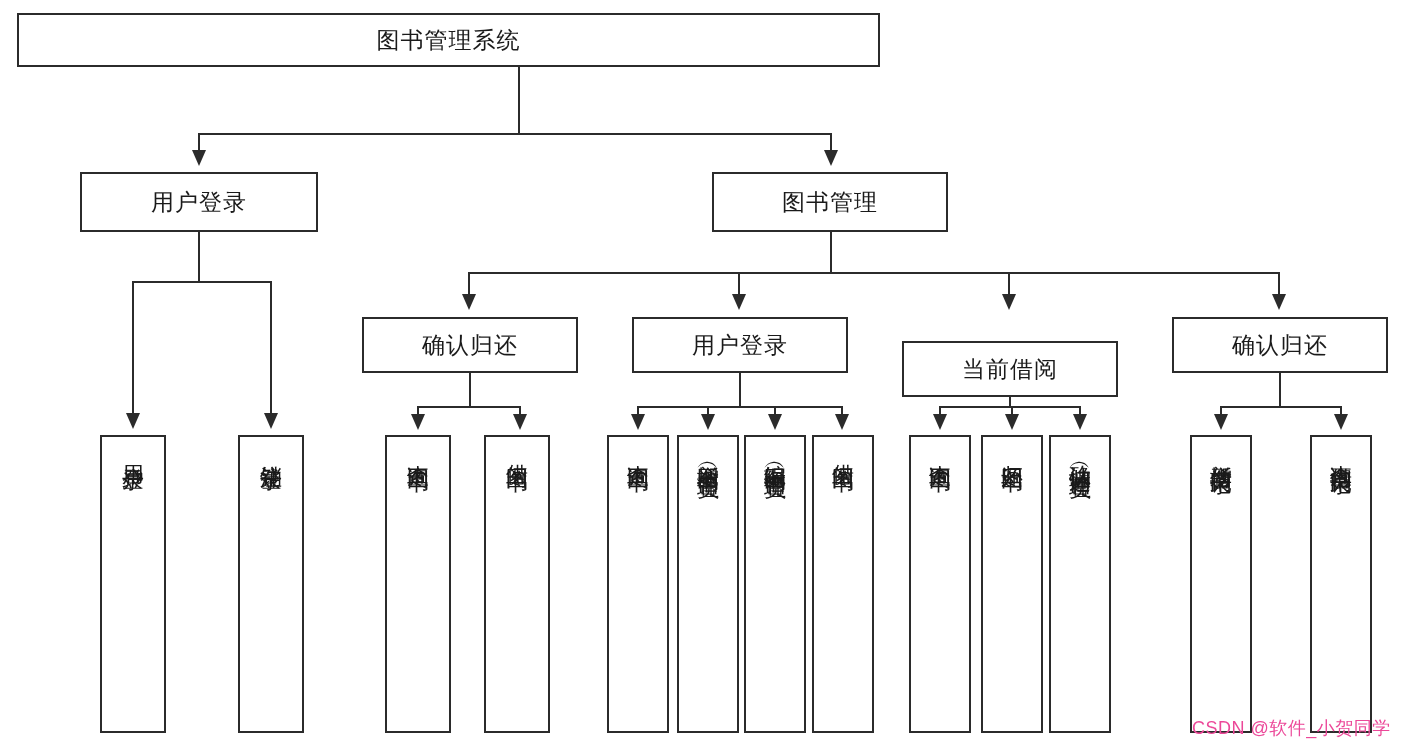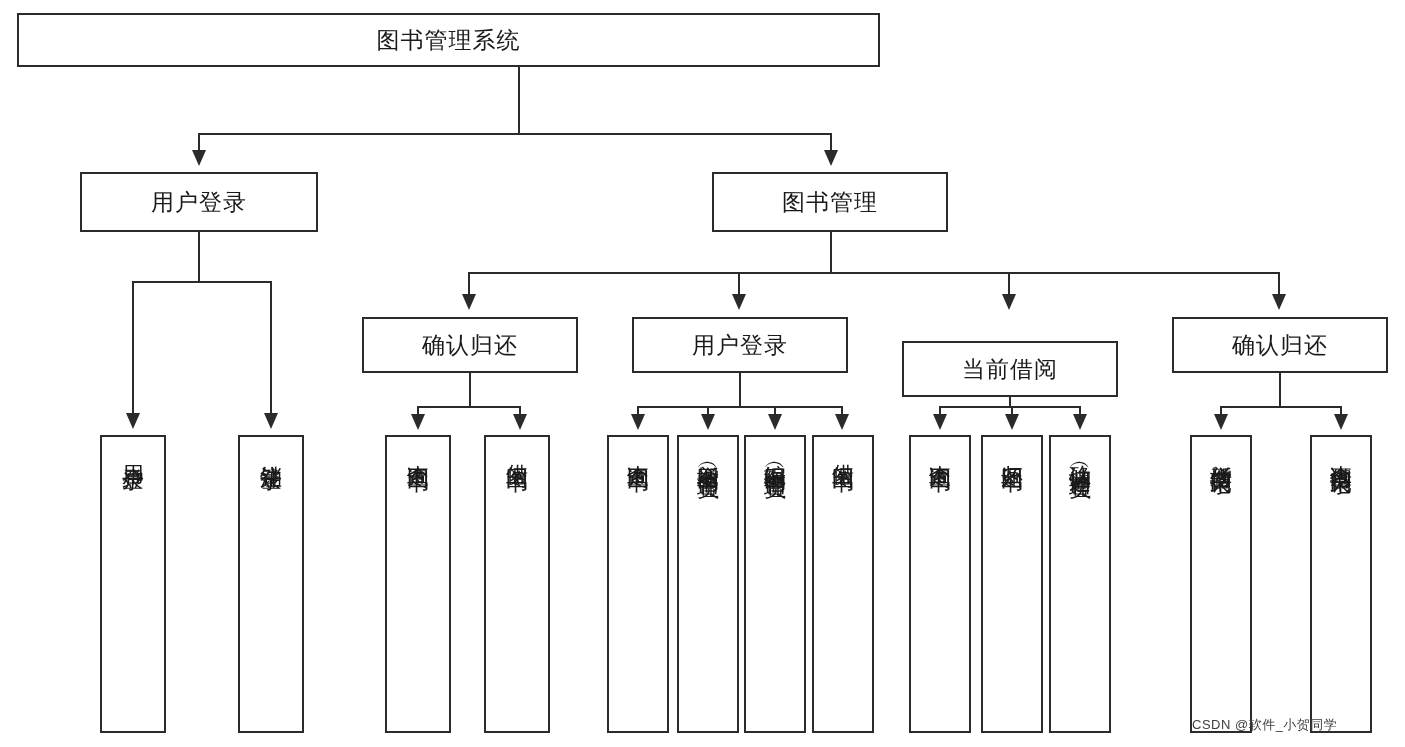--- a/index.html
+++ b/index.html
@@ -58,22 +58,22 @@
   .arrow {
     position: absolute;
     width: 0;
     height: 0;
     border-left: 7px solid transparent;
     border-right: 7px solid transparent;
     border-top: 16px solid #2b2b2b;
   }
   .watermark {
     position: absolute;
-    font-size: 13px;
-    color: #404040;
+    font-size: 18px;
+    color: #ec4899;
     white-space: nowrap;
     letter-spacing: 0.5px;
   }
 </style>
 </head>
 <body>
 
 <div id="canvas">
 
   <div class="edge edge-v" style="left:518px; top:67px; height:67px;"></div>

